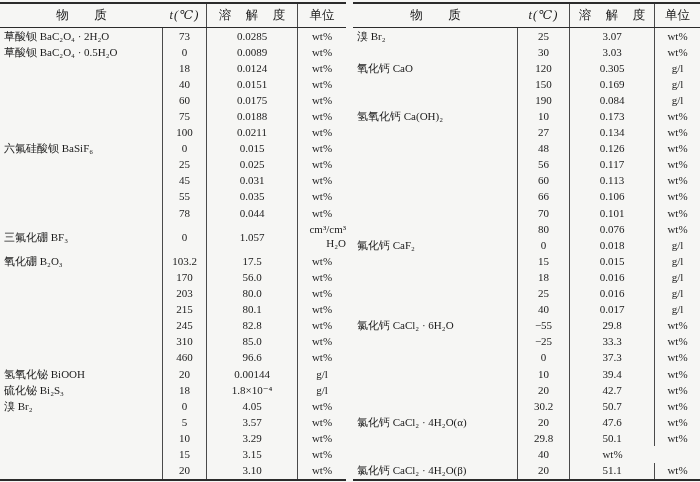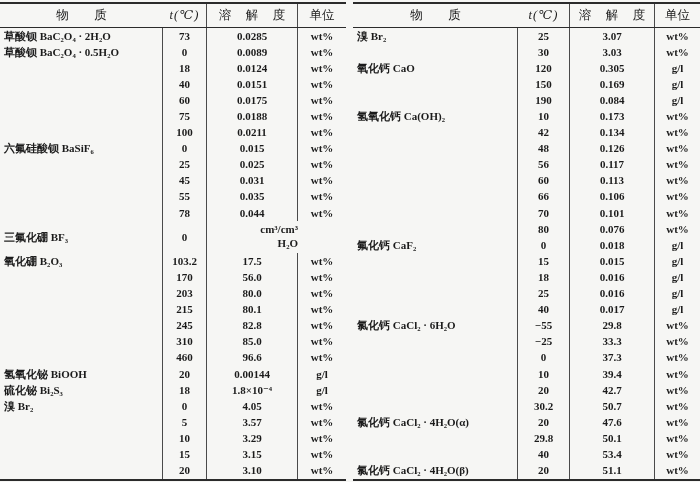--- a/index.html
+++ b/index.html
@@ -20,21 +20,21 @@
   .stable.t0{left:0;width:346px;}
   .stable.t1{left:353px;width:347px;}
   .hrow,.row{display:grid;align-items:center;}
   .t0 .hrow,.t0 .row{grid-template-columns:163px 44px 91px 48px;}
   .t1 .hrow,.t1 .row{grid-template-columns:165px 52px 85px 45px;}
   .hrow{
     height:23px;
     border-bottom:1.5px solid #2b2b2b;
     font-size:12.5px;
   }
-  .row{height:16.1px;font-size:11px;font-weight:bold;}
+  .row{height:16.1px;font-size:11px;}
   .row.dbl{height:32.2px;}
   .cell{
     height:100%;
     display:flex;align-items:center;justify-content:center;
     line-height:1;white-space:nowrap;overflow:hidden;
   }
   .c-sub{justify-content:flex-start;padding-left:4px;}
   .c-sub,.c-t,.c-s{border-right:1px solid #4a4a4a;}
   .hrow .cell{justify-content:center;padding-left:0;text-align:right;}
   .hrow .h-sub{letter-spacing:0.9em;text-indent:0.9em;}
@@ -148,20 +148,21 @@
           <div class="cell c-sub"></div>
           <div class="cell c-t">78</div>
           <div class="cell c-s">0.044</div>
           <div class="cell c-u">
             <span class="u-line">wt%</span>
           </div>
         </div>
         <div class="row dbl">
           <div class="cell c-sub">三氟化硼 BF₃</div>
           <div class="cell c-t">0</div>
+          <div class="cell c-s">1.057</div>
           <div class="cell c-u two">
             <span class="u-line">cm³/cm³</span>
             <span class="u-line">H₂O</span>
           </div>
         </div>
         <div class="row">
           <div class="cell c-sub">氧化硼 B₂O₃</div>
           <div class="cell c-t">103.2</div>
           <div class="cell c-s">17.5</div>
           <div class="cell c-u">
@@ -326,21 +327,21 @@
         <div class="row">
           <div class="cell c-sub">氢氧化钙 Ca(OH)₂</div>
           <div class="cell c-t">10</div>
           <div class="cell c-s">0.173</div>
           <div class="cell c-u">
             <span class="u-line">wt%</span>
           </div>
         </div>
         <div class="row">
           <div class="cell c-sub"></div>
-          <div class="cell c-t">42</div>
+          <div class="cell c-t">27</div>
           <div class="cell c-s">0.134</div>
           <div class="cell c-u">
             <span class="u-line">wt%</span>
           </div>
         </div>
         <div class="row">
           <div class="cell c-sub"></div>
           <div class="cell c-t">48</div>
           <div class="cell c-s">0.126</div>
           <div class="cell c-u">
@@ -487,21 +488,20 @@
           <div class="cell c-sub"></div>
           <div class="cell c-t">29.8</div>
           <div class="cell c-s">50.1</div>
           <div class="cell c-u">
             <span class="u-line">wt%</span>
           </div>
         </div>
         <div class="row">
           <div class="cell c-sub"></div>
           <div class="cell c-t">40</div>
-          <div class="cell c-s">53.4</div>
           <div class="cell c-u">
             <span class="u-line">wt%</span>
           </div>
         </div>
         <div class="row">
           <div class="cell c-sub">氯化钙 CaCl₂ · 4H₂O(β)</div>
           <div class="cell c-t">20</div>
           <div class="cell c-s">51.1</div>
           <div class="cell c-u">
             <span class="u-line">wt%</span>

